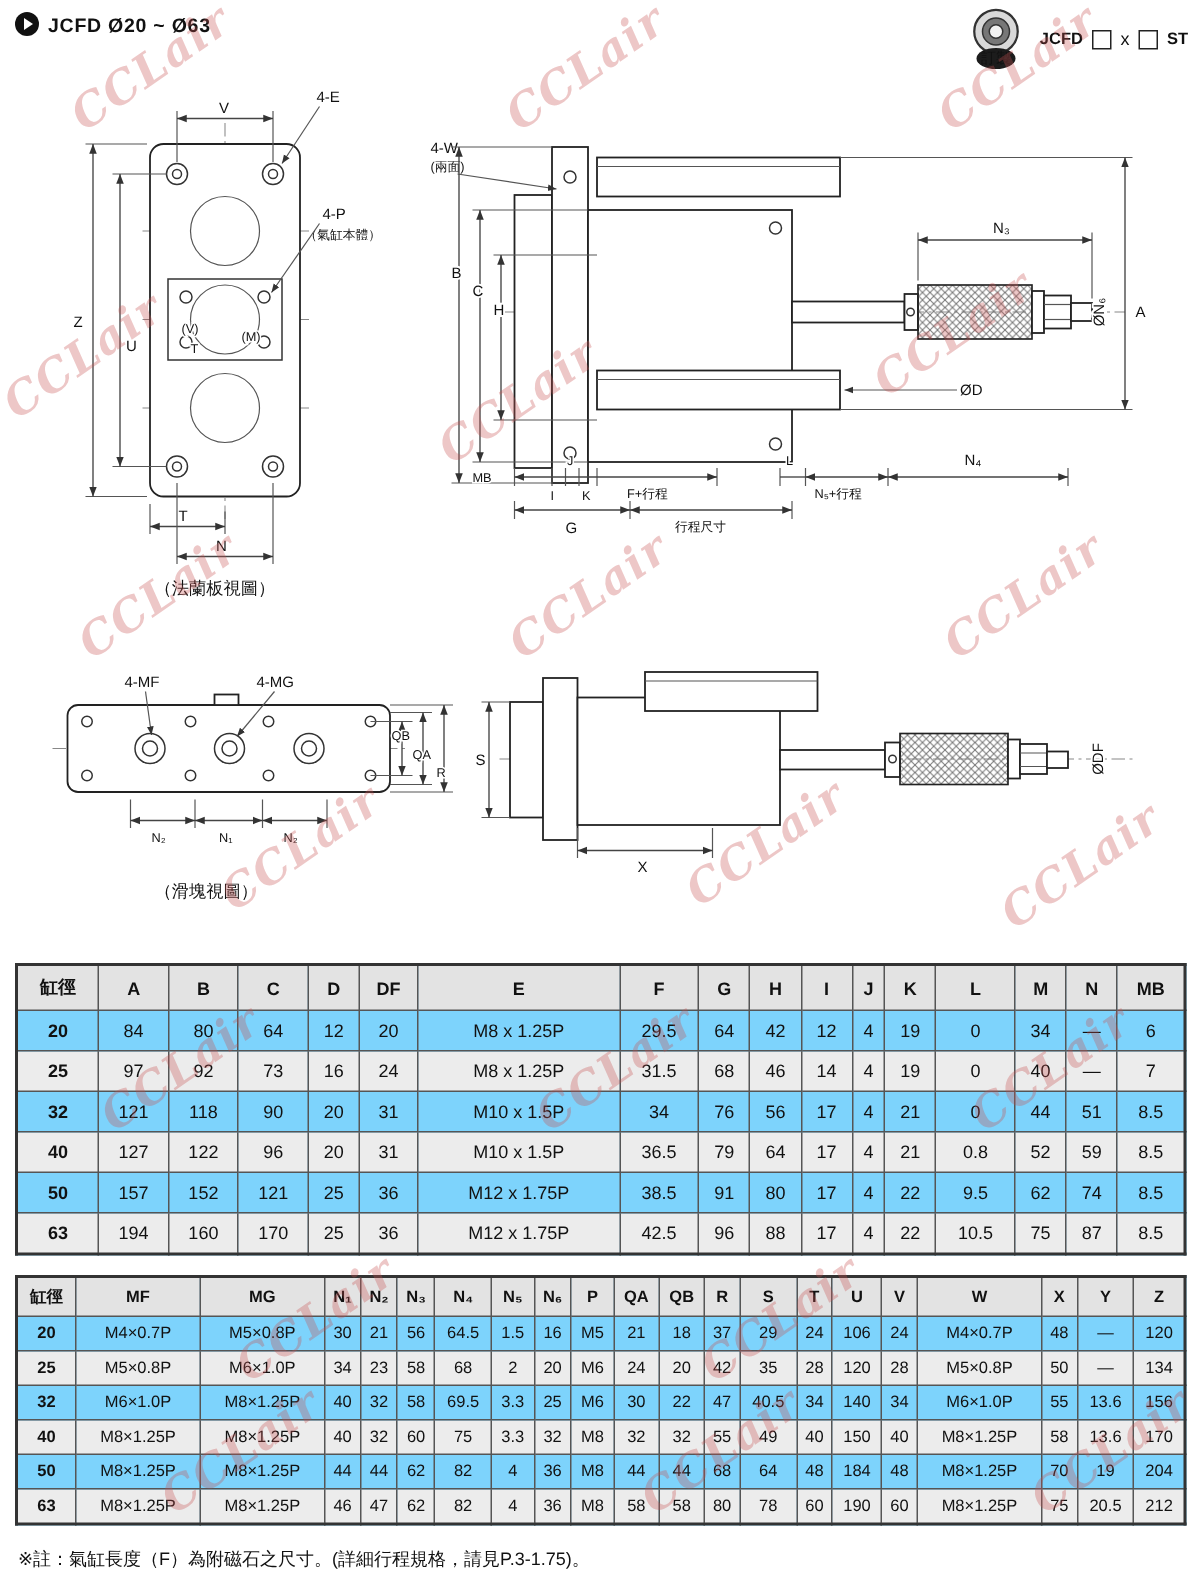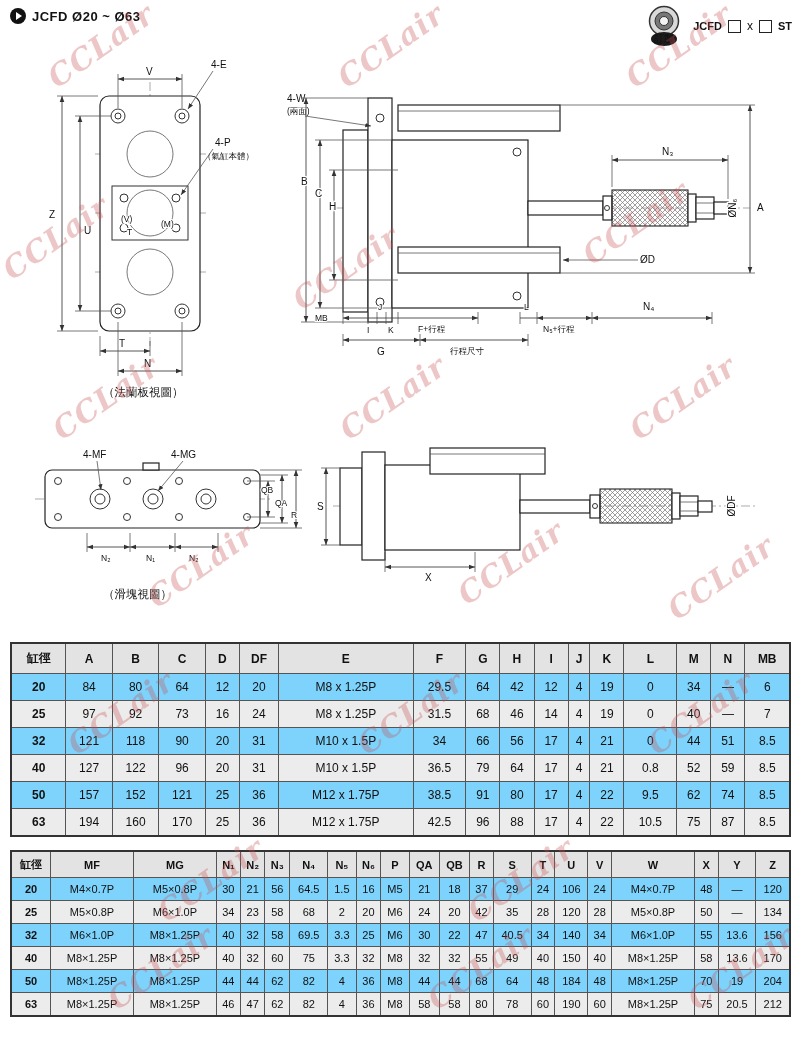--- a/index.html
+++ b/index.html
@@ -369,21 +369,21 @@
         </tr>
         <tr>
           <td>32</td>
           <td>121</td>
           <td>118</td>
           <td>90</td>
           <td>20</td>
           <td>31</td>
           <td>M10 x 1.5P</td>
           <td>34</td>
-          <td>66</td>
+          <td>76</td>
           <td>56</td>
           <td>17</td>
           <td>4</td>
           <td>21</td>
           <td>0</td>
           <td>44</td>
           <td>51</td>
           <td>8.5</td>
         </tr>
         <tr>
@@ -606,20 +606,21 @@
           <td>190</td>
           <td>60</td>
           <td>M8×1.25P</td>
           <td>75</td>
           <td>20.5</td>
           <td>212</td>
         </tr>
       </tbody>
     </table>
 
+  <p class="footnote">※註：氣缸長度（F）為附磁石之尺寸。(詳細行程規格，請見P.3-1.75)。</p>
 
   <div class="wm-layer">
     <span class="wm" style="left:40px;top:28px">CCLair</span>
     <span class="wm" style="left:330px;top:28px">CCLair</span>
     <span class="wm" style="left:618px;top:28px">CCLair</span>
     <span class="wm" style="left:-5px;top:220px">CCLair</span>
     <span class="wm" style="left:285px;top:250px">CCLair</span>
     <span class="wm" style="left:575px;top:205px">CCLair</span>
     <span class="wm" style="left:45px;top:380px">CCLair</span>
     <span class="wm" style="left:332px;top:380px">CCLair</span>

